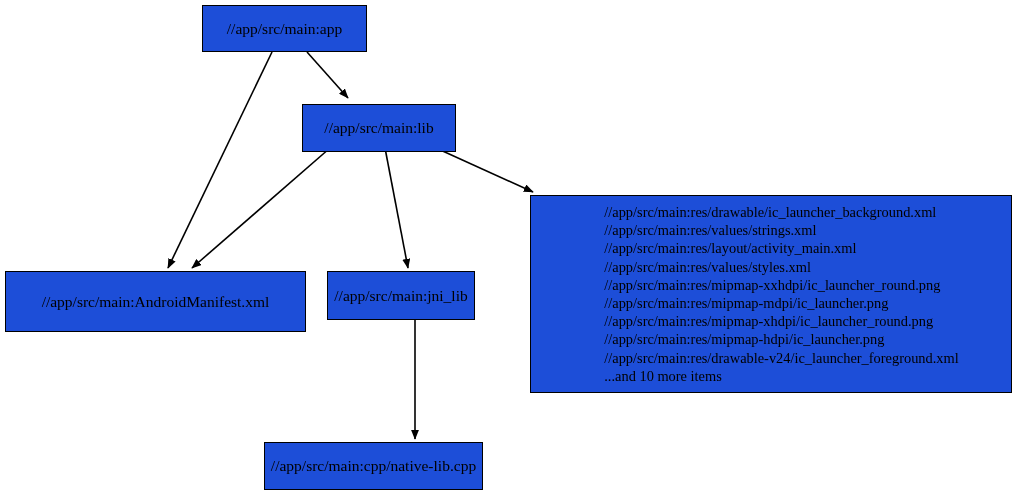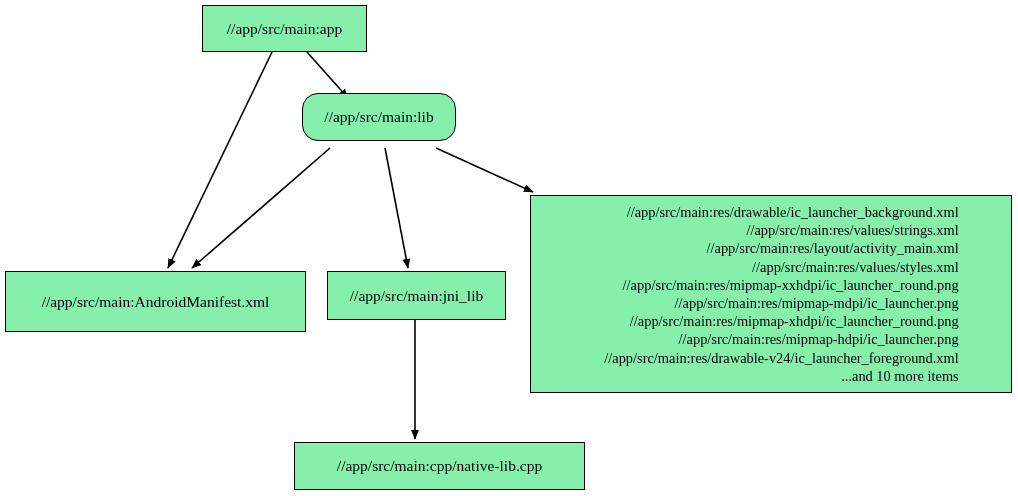--- a/index.html
+++ b/index.html
@@ -21,25 +21,25 @@
     left: 0;
     top: 0;
     width: 1018px;
     height: 496px;
     pointer-events: none;
   }
   .node {
     position: absolute;
     box-sizing: border-box;
     border: 1px solid #000000;
-    background: #86efac;
+    background: #1d4ed8;
     display: flex;
     align-items: center;
     justify-content: center;
-    text-align: right;
+    text-align: left;
     color: #000000;
     font-family: "Liberation Serif", "DejaVu Serif", serif;
     line-height: 1.0;
   }
   .node-label {
     display: block;
     white-space: pre;
     color: #000000;
   }
   .node-single .node-label {
@@ -50,25 +50,25 @@
     justify-content: center;
   }
   .node-multi .node-label {
     font-size: 14.4px;
     line-height: 18.2px;
     margin-left: 21px;
   }
 
   
   #node-app            { left: 202px; top: 5px;   width: 165px; height: 47px; }
-  #node-lib            { left: 302px; top: 93px; width: 154px; height: 48px; border-radius: 16px; }
+  #node-lib            { left: 302px; top: 104px; width: 154px; height: 48px; }
   #node-manifest       { left: 5px;   top: 271px; width: 301px; height: 61px; }
-  #node-jni-lib        { left: 327px; top: 271px; width: 179px; height: 49px; }
+  #node-jni-lib        { left: 327px; top: 271px; width: 148px; height: 49px; }
   #node-resources      { left: 530px; top: 195px; width: 482px; height: 198px; }
-  #node-native-lib-cpp { left: 294px; top: 442px; width: 291px; height: 48px; }
+  #node-native-lib-cpp { left: 264px; top: 442px; width: 219px; height: 48px; }
 </style>
 </head>
 <body>
 
 <div id="canvas">
 
   <svg id="edge-layer" viewBox="0 0 1018 496" width="1018" height="496" xmlns="http://www.w3.org/2000/svg">
     <defs>
       <marker id="arrowhead" markerWidth="10" markerHeight="8" refX="9.2" refY="4" orient="auto" markerUnits="userSpaceOnUse">
         <path d="M0,0 L10,4 L0,8 z" fill="#000000"></path>

